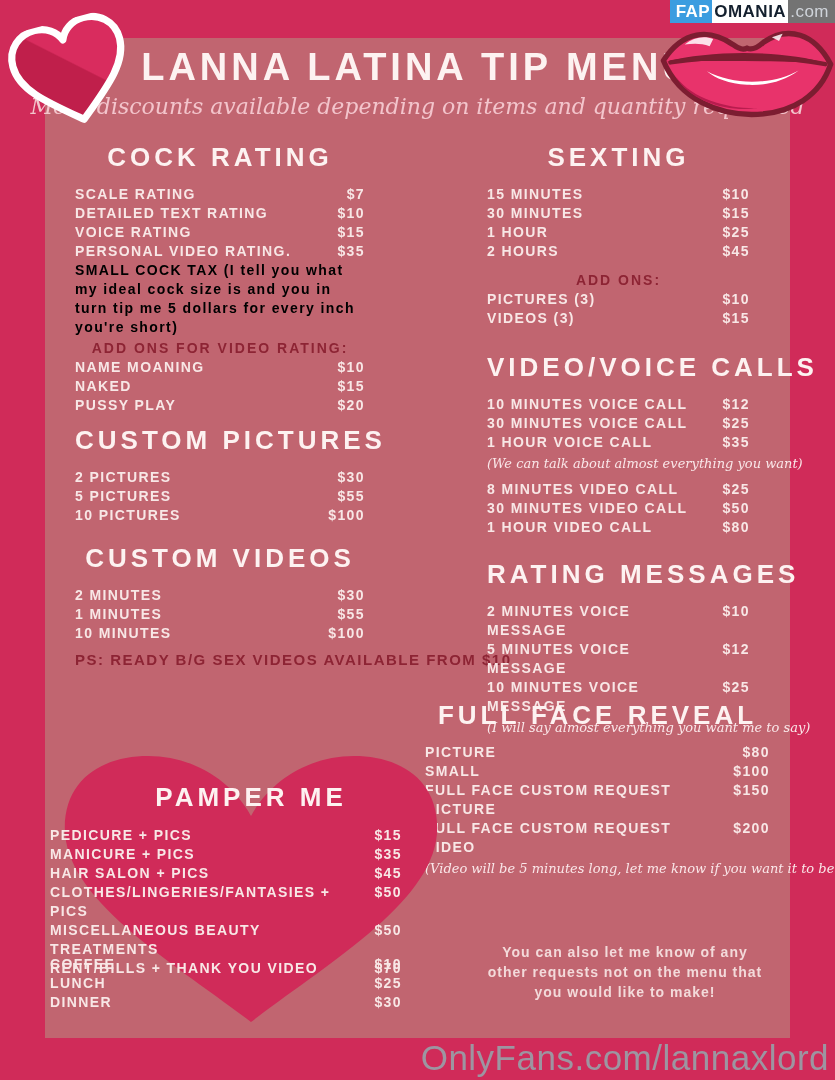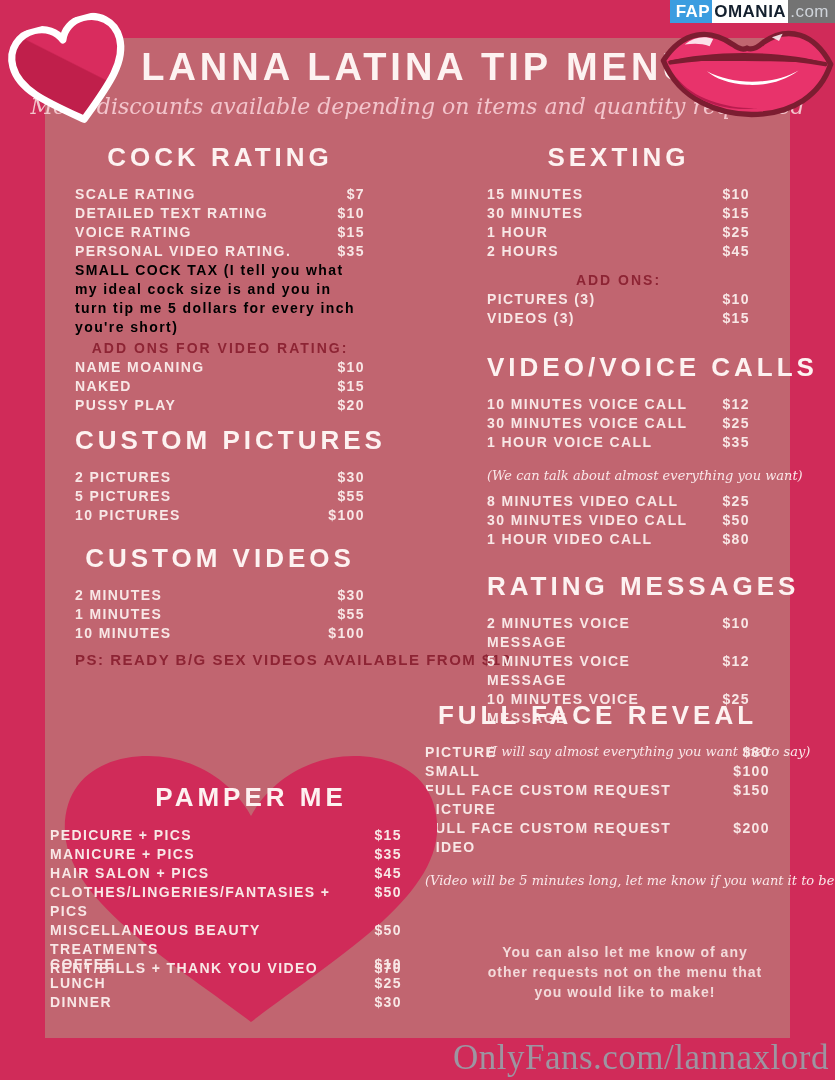--- a/index.html
+++ b/index.html
@@ -44,42 +44,42 @@
   .row .price{margin-left:8px; white-space:nowrap;}
   .para{
     color:#000000; font-size:14px; font-weight:700; letter-spacing:1.4px; line-height:19px;
   }
   .addon-head{
     text-align:center; color:#8d2434; font-size:14px; font-weight:800;
     letter-spacing:2px; line-height:19px; margin-top:2px;
   }
   .script-note{
     text-align:center; color:#fae7e9; font-size:13px; font-style:italic;
-    font-family:"DejaVu Serif", serif; line-height:20px; margin:14px 0 6px 0; white-space:nowrap;
+    font-family:"DejaVu Serif", serif; line-height:20px; margin:2px 0 6px 0; white-space:nowrap;
   }
   .gap8{height:8px;} .gap10{height:10px;} .gap18{height:18px;} .gap22{height:22px;} .gap24{height:24px;}
   .ps-note{
     margin-top:8px; color:#8d2434; font-size:15px; font-weight:800; letter-spacing:1.5px; white-space:nowrap;
   }
   
   #full-face{left:425px; top:700px; width:345px;}
   
   .pamper-heart{position:absolute; left:55px; top:750px; width:392px; height:280px; z-index:1;}
   #pamper-title{position:absolute; left:55px; top:782px; width:392px; z-index:2;}
   #pamper-items{position:absolute; left:50px; top:826px; width:352px; z-index:2;}
   #pamper-extras{position:absolute; left:50px; top:955px; width:352px; z-index:2;}
   
   #closing-note{
     position:absolute; left:486px; top:942px; width:278px; text-align:center;
     color:#f3dada; font-size:14px; font-weight:700; letter-spacing:1px; line-height:20px;
   }
   
   .wm-bottom{
     position:absolute; top:1038px; right:6px; color:#9d95a1; font-size:35px;
-    font-family:Liberation Serif, serif; letter-spacing:.5px; z-index:30;
+    font-family:Liberation Sans, sans-serif; letter-spacing:.5px; z-index:30;
   }
   
   .heart-tl{position:absolute; left:12px; top:20px; width:120px; height:108px; transform:rotate(-15deg); z-index:20;}
   .lips{position:absolute; left:658px; top:14px; width:178px; height:112px; z-index:25;}
 </style>
 </head>
 <body>
 
 <div class="canvas">
 

